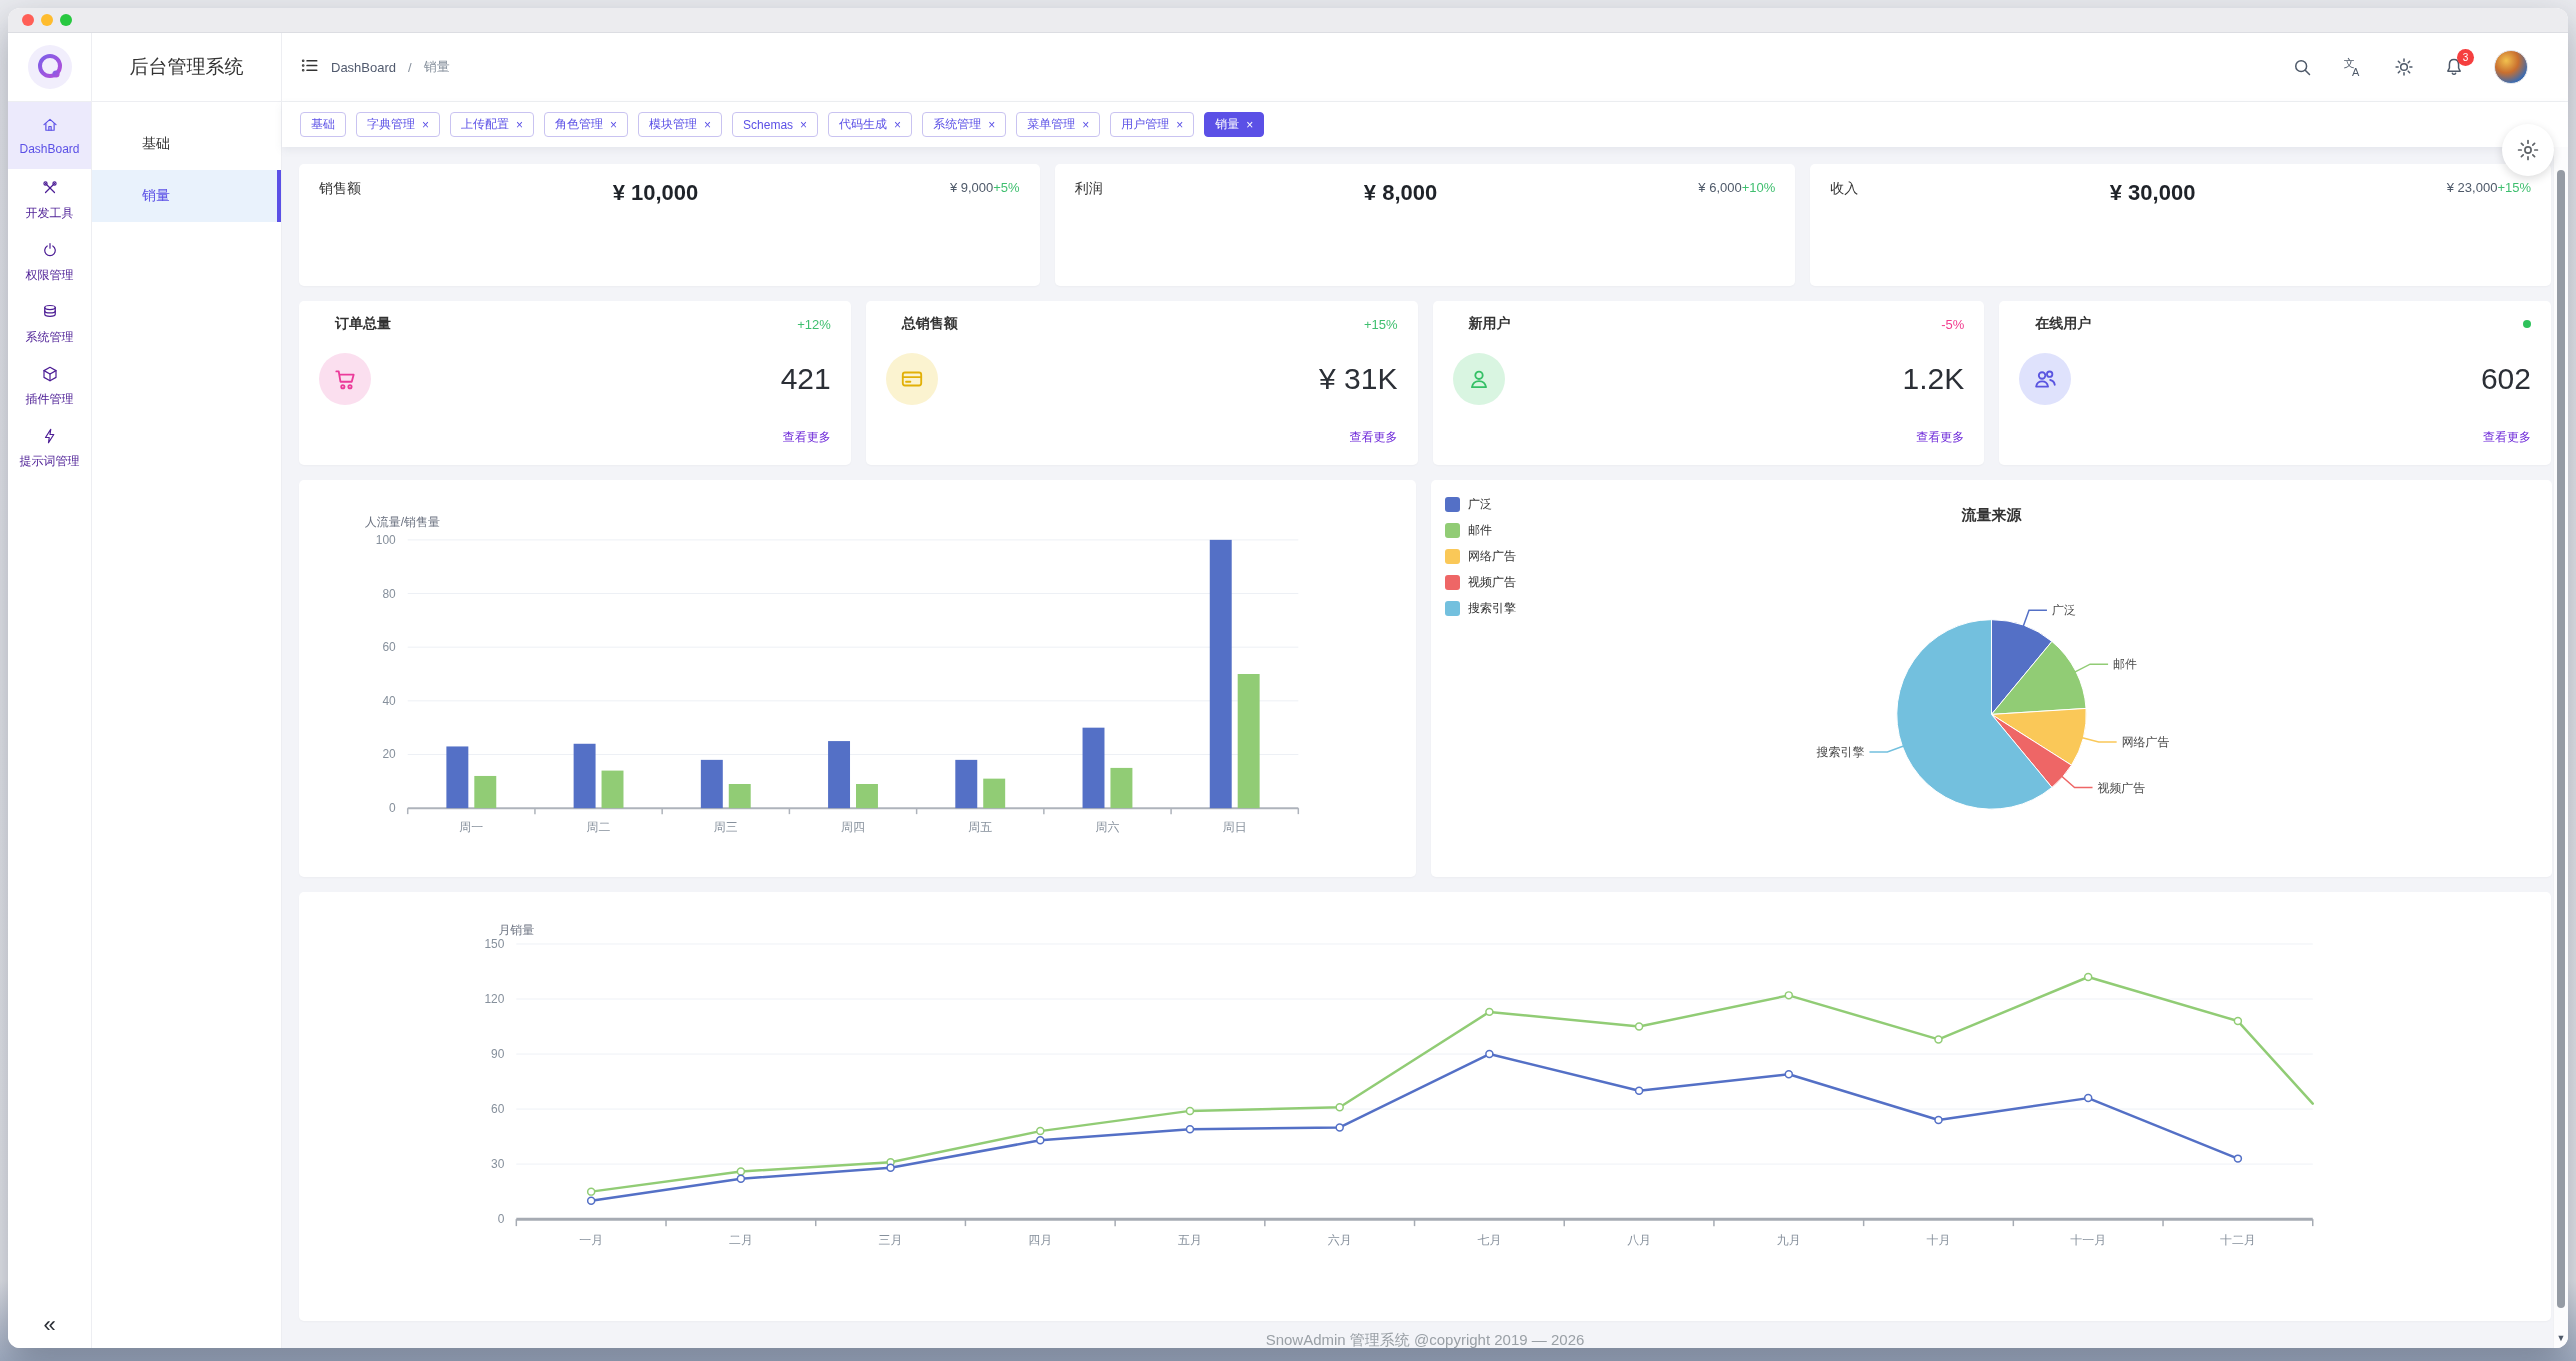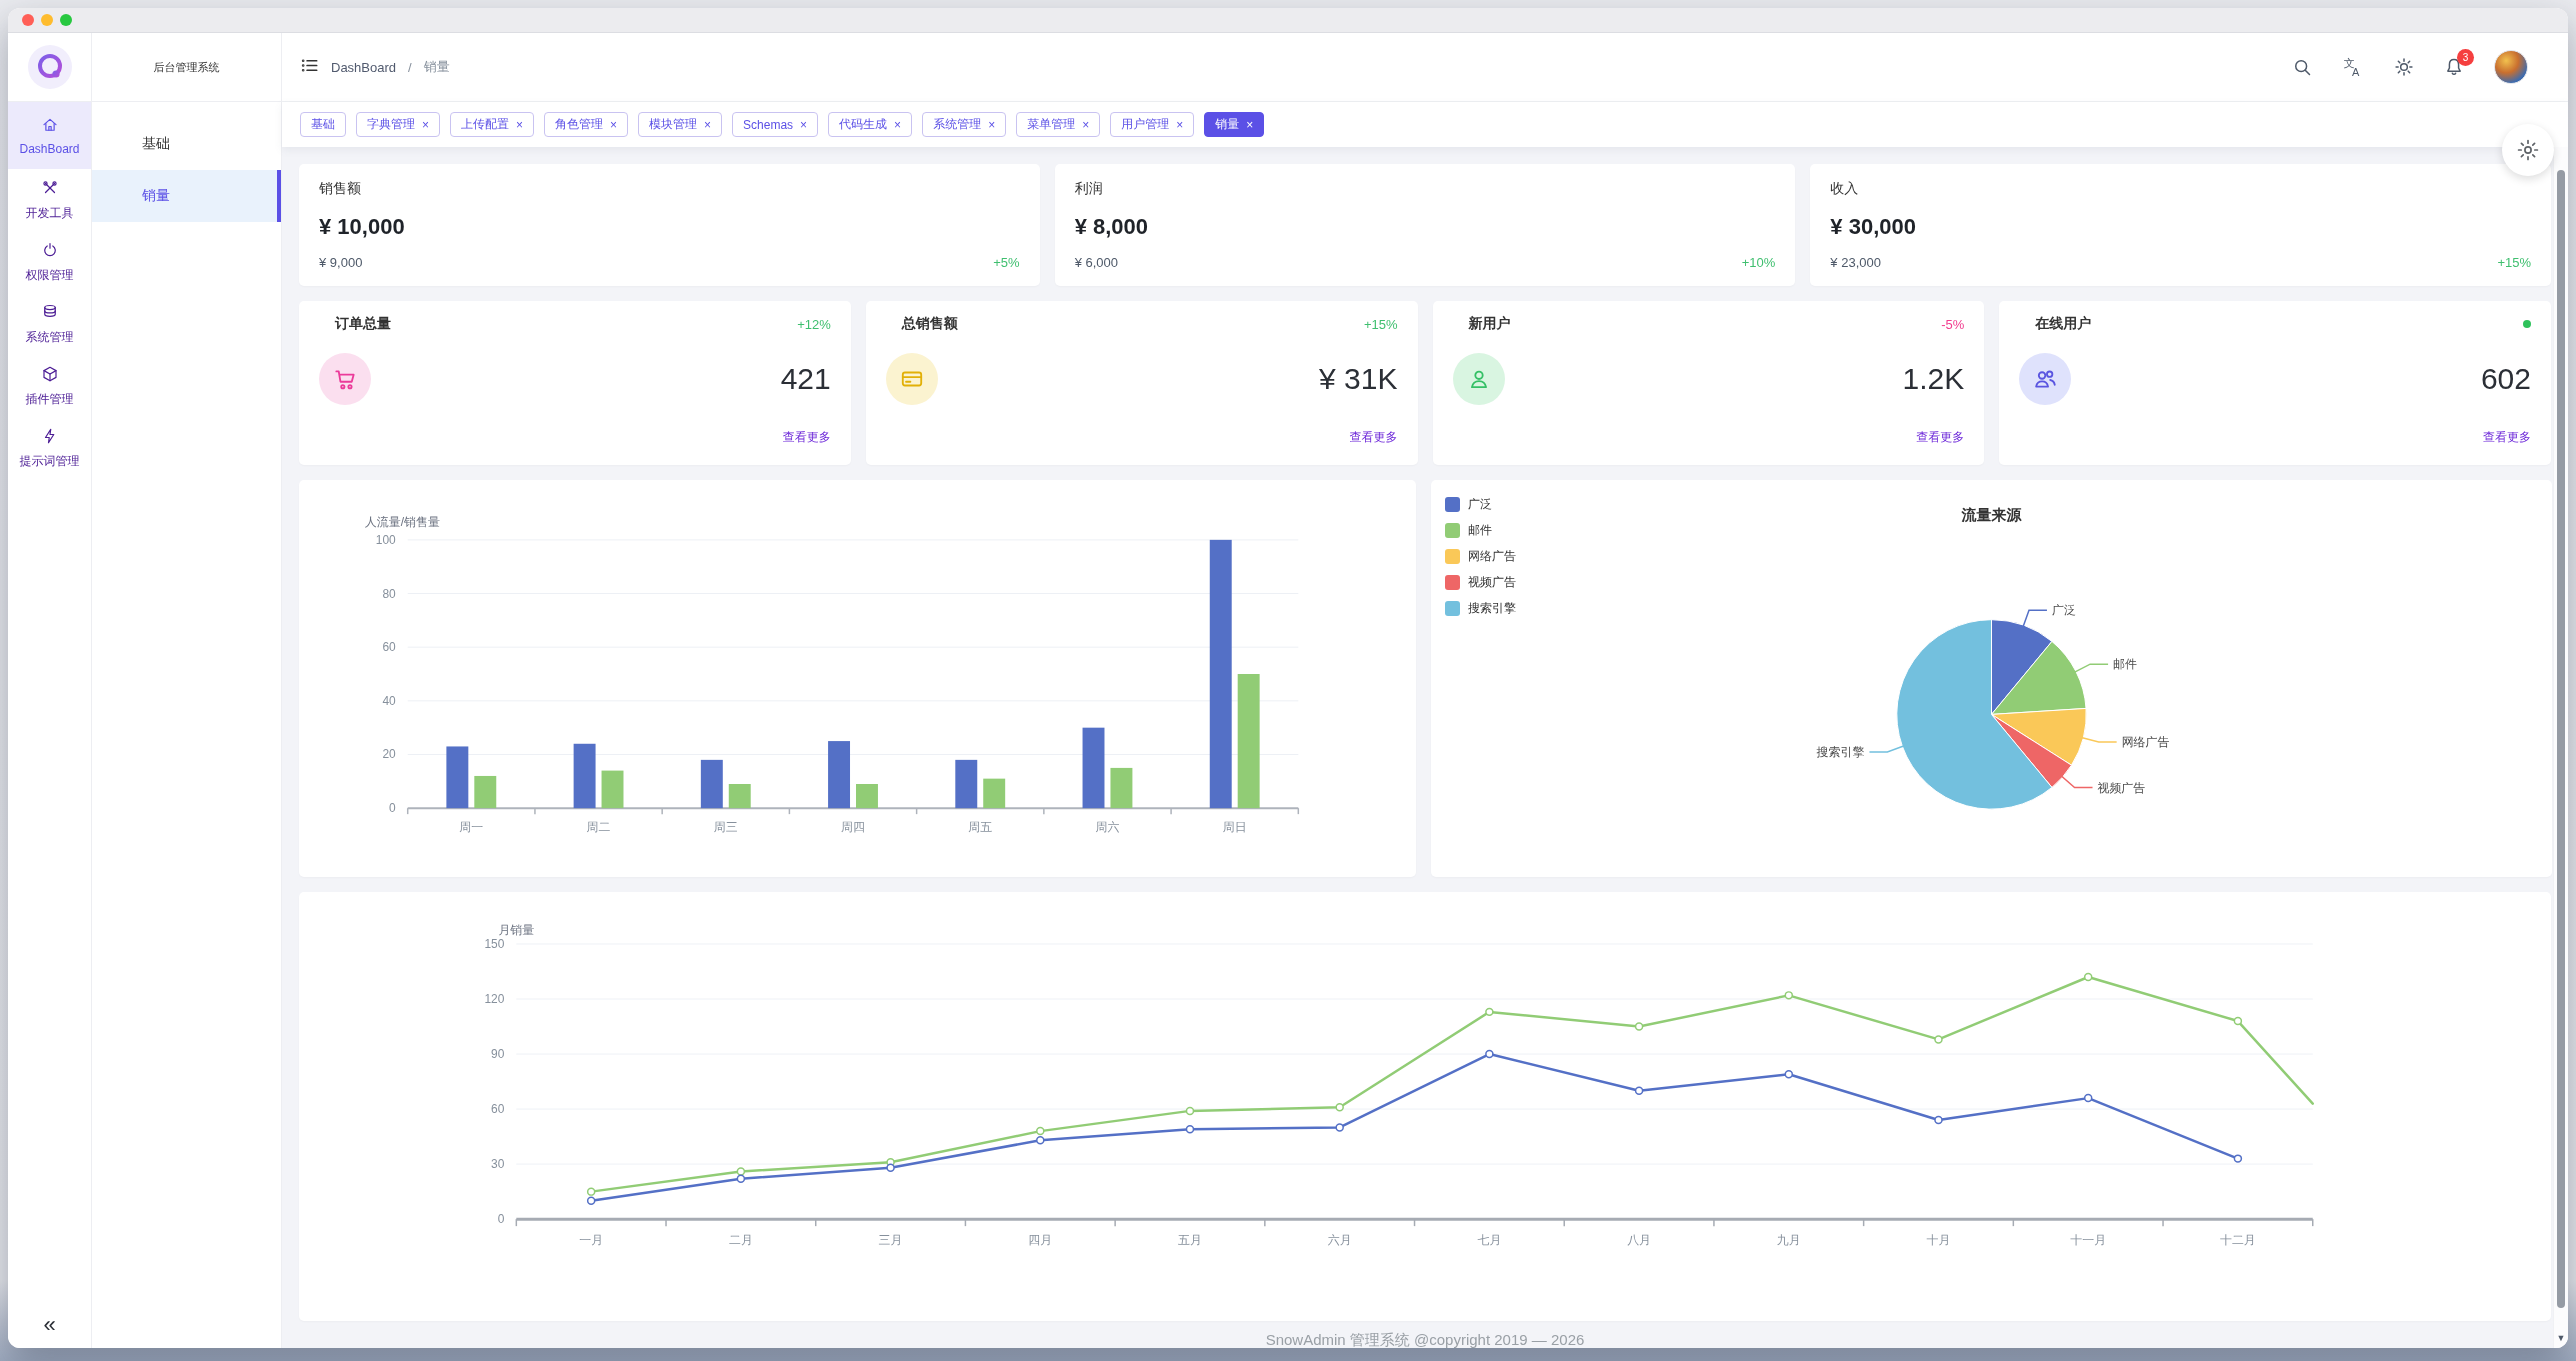--- a/index.html
+++ b/index.html
@@ -26,21 +26,21 @@
     color:#4c1d95; cursor:pointer; }
   .rail-item .lbl { font-size:12px; }
   .rail-item.active { background:#eceafc; color:#5b50e6; padding:14px 0 13px; }
   .rail-item svg { stroke:currentColor; }
   .rail-collapse { position:absolute; bottom:10px; left:0; right:0; text-align:center;
     font-size:22px; color:#2b2f36; cursor:pointer; }
 
   
   .submenu { width:190px; flex:none; border-right:1px solid #edeef2; background:#fff; }
   .submenu-title { height:69px; display:flex; align-items:center; justify-content:center;
-    font-size:11px; color:#333; border-bottom:1px solid #edeef2; }
+    font-size:19px; color:#333; border-bottom:1px solid #edeef2; }
   .submenu-list { padding-top:16px; }
   .submenu-item { height:52px; display:flex; align-items:center; padding-left:50px;
     font-size:14px; color:#333; position:relative; cursor:pointer; }
   .submenu-item.active { background:#e9f2fc; color:#5b50e6; }
   .submenu-item.active::after { content:""; position:absolute; right:0; top:0; bottom:0; width:4px; background:#5b50e6; }
 
   
   .main { flex:1; position:relative; background:#f3f4f8; min-width:0; }
   .m-header { height:69px; background:#fff; border-bottom:1px solid #eef0f3;
     display:flex; align-items:center; justify-content:space-between; padding:0 40px 0 18px; }
@@ -60,21 +60,21 @@
     box-shadow:0 3px 8px rgba(110,120,140,.10); position:relative; z-index:2; }
   .tag { height:25px; padding:0 10px; border:1px solid #c9c3f1; border-radius:4px; color:#5b50e6;
     font-size:12px; display:flex; align-items:center; gap:7px; background:#fff; cursor:pointer; white-space:nowrap; }
   .tag.active { background:#5b50e6; border-color:#5b50e6; color:#fff; }
   .tag .x { font-size:12px; line-height:1; }
 
   .content { position:absolute; top:114px; left:0; right:0; bottom:0; padding:17px 17px 0; overflow:hidden; }
   .card { background:#fff; border-radius:5px; box-shadow:0 1px 2px rgba(0,0,0,.03); }
 
   .stat-row { display:flex; gap:15px; }
-  .stat-card { flex:1; height:122px; padding:16px 20px; display:flex; flex-direction:column; justify-content:space-between; }
+  .stat-card { flex:1; height:122px; padding:16px 20px; display:flex; flex-direction:row; justify-content:space-between; }
   .stat-title { font-size:14px; color:#333; }
   .stat-value { font-size:22px; font-weight:bold; color:#1f2329; }
   .stat-bottom { display:flex; justify-content:space-between; font-size:13px; color:#4e5969; }
 
   .metric-row { display:flex; gap:15px; margin-top:15px; }
   .metric-card { flex:1; height:164px; padding:14px 20px; position:relative; }
   .metric-top { display:flex; justify-content:space-between; align-items:center; }
   .metric-title { font-size:14px; font-weight:bold; color:#333;margin-left:16px; }
   .metric-delta { font-size:13px; }
   .online-dot { width:8px; height:8px; border-radius:50%; }

